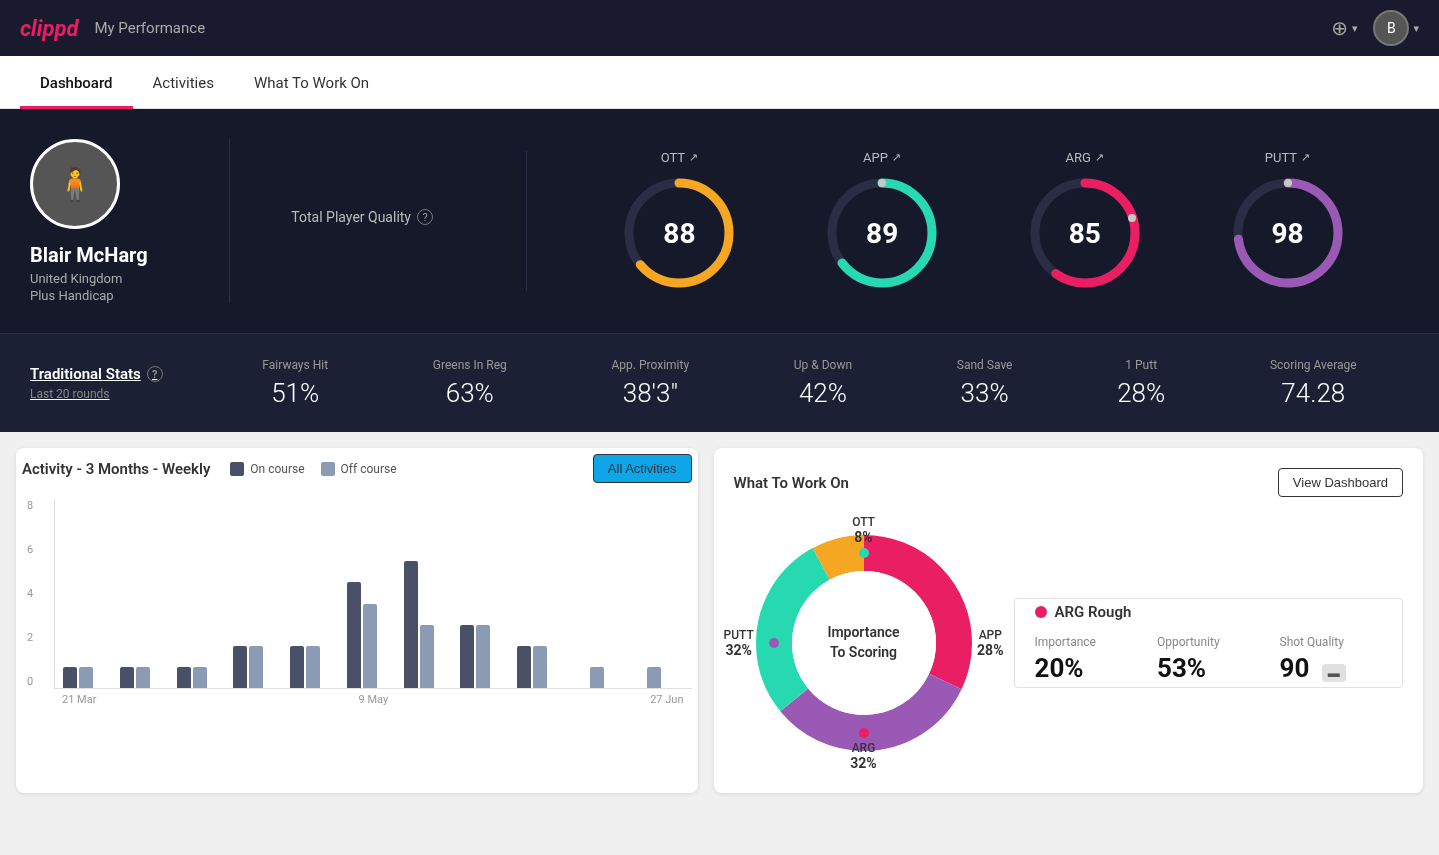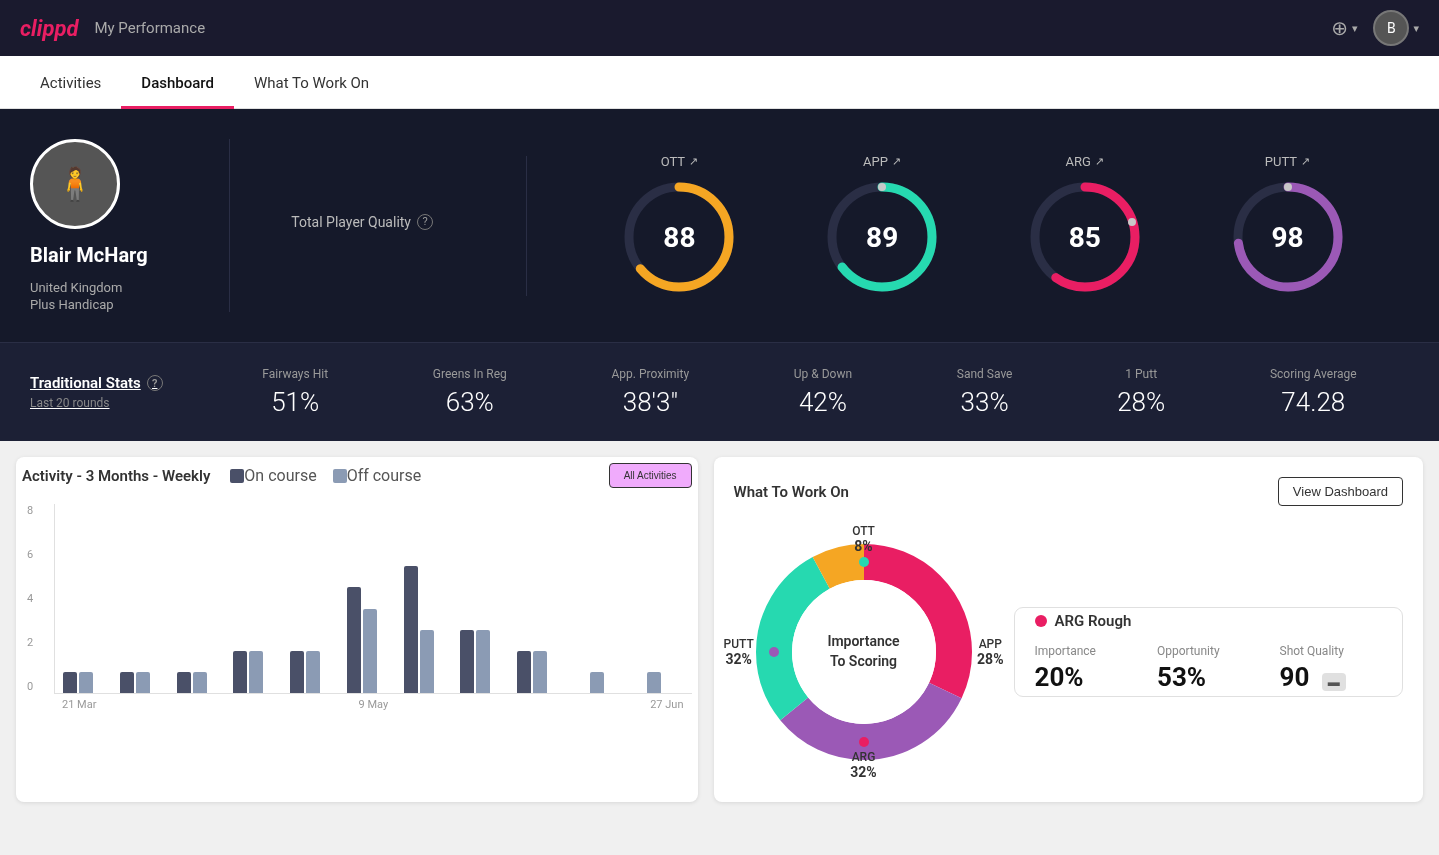--- a/index.html
+++ b/index.html
@@ -94,21 +94,21 @@
       width: 90px; height: 90px;
       border-radius: 50%;
       background: #555;
       border: 3px solid #fff;
       overflow: hidden;
       margin-bottom: 14px;
       display: flex; align-items: center; justify-content: center;
       font-size: 32px;
     }
     .player-name { font-size: 20px; font-weight: 700; color: #fff; }
-    .player-country { font-size: 13px; color: #aaa; margin-top: 13px; }
+    .player-country { font-size: 13px; color: #aaa; margin-top: 4px; }
     .player-handicap { font-size: 13px; color: #aaa; margin-top: 2px; }
 
     
     .scores-area {
       display: flex;
       flex: 1;
       align-items: center;
       justify-content: space-around;
       padding: 0 20px;
     }
@@ -221,27 +221,27 @@
     .card-header {
       display: flex;
       align-items: center;
       justify-content: space-between;
       margin-bottom: 16px;
     }
     .card-title { font-size: 15px; font-weight: 600; color: #333; }
     .legend {
       display: flex; gap: 16px; align-items: center;
     }
-    .legend-item { display: flex; align-items: center; font-size: 16px; color: #555; }
+    .legend-item { display: flex; align-items: center; gap: 6px; font-size: 12px; color: #555; }
     .legend-dot { width: 14px; height: 14px; border-radius: 2px; }
     .all-activities-btn {
       border: 1px solid #333;
-      background: #f0abfc;
+      background: #0ea5e9;
       padding: 6px 14px;
-      font-size: 10px;
+      font-size: 13px;
       cursor: pointer;
       border-radius: 4px;
       color: #333;
     }
 
     
     .bar-chart {
       position: relative;
       height: 220px;
       margin-top: 8px;
@@ -328,21 +328,21 @@
       color: #333;
       font-weight: 500;
       text-align: center;
     }
     .donut-label .pct { font-weight: 700; font-size: 14px; display: block; }
 
     
     .detail-card {
       background: #fff;
       border: 1px solid #e0e0e0;
-      border-radius: 9px;
+      border-radius: 4px;
       padding: 4px 20px;
       flex: 1;
     }
     .detail-card-title {
       display: flex; align-items: center; gap: 8px;
       font-size: 15px; font-weight: 600; color: #333;
       margin-bottom: 14px;
     }
     .red-dot { width: 12px; height: 12px; border-radius: 50%; background: #e91e63; }
     .detail-metrics { display: flex; gap: 20px; }
@@ -375,22 +375,22 @@
       <span style="font-size:11px;">▾</span>
     </div>
     <div class="header-icon">
       <div class="avatar-circle">B</div>
       <span style="font-size:11px;">▾</span>
     </div>
   </div>
 </header>
 
 <nav class="nav-tabs">
+  <div class="nav-tab active">Dashboard</div>
   <div class="nav-tab">Activities</div>
-  <div class="nav-tab active">Dashboard</div>
   <div class="nav-tab">What To Work On</div>
 </nav>
 
 <div class="hero">
   <div class="hero-inner">
 
     <div class="player-info">
       <div class="player-avatar">🧍</div>
       <div class="player-name">Blair McHarg</div>
       <div class="player-country">United Kingdom</div>

